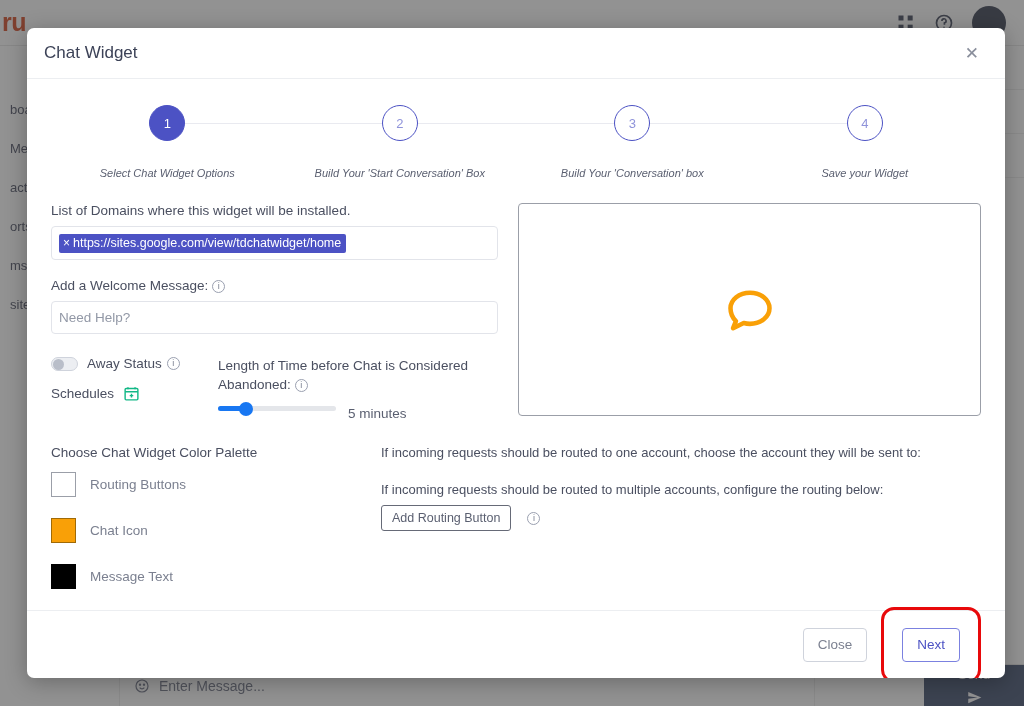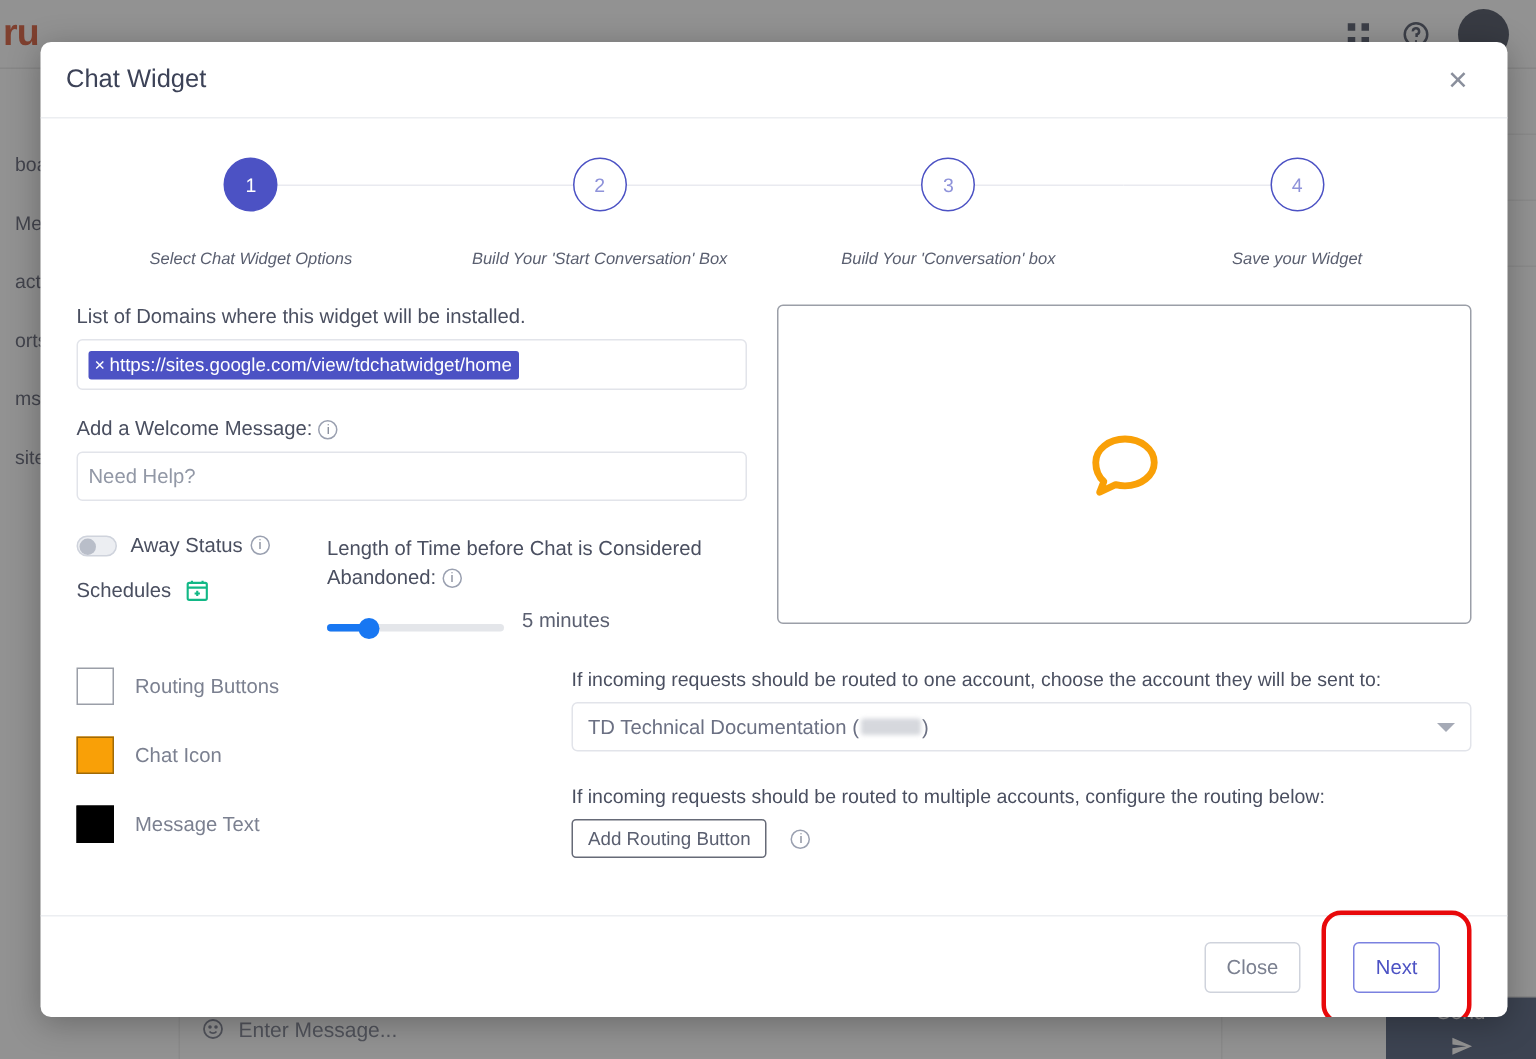--- a/index.html
+++ b/index.html
@@ -160,21 +160,21 @@
   .toggle .knob {
     position: absolute; left: 1px; top: 1px;
     width: 11px; height: 11px; border-radius: 50%; background: #b9bec9;
   }
   .away-text { font-size: 13.5px; color: #4a4f60; }
   #sched-line { display: flex; align-items: center; gap: 9px; margin-top: 14px; }
   .cal-icon { width: 17px; height: 17px; color: #12b886; flex: none; }
 
   #slider-col { flex: 1; }
   #slider-label { font-size: 13.5px; color: #4a4f60; line-height: 1.42; max-width: 275px; }
-  #slider-row { display: flex; align-items: flex-end; gap: 12px; margin-top: 12px; }
+  #slider-row { display: flex; align-items: flex-start; gap: 12px; margin-top: 12px; }
   .slider {
     width: 118px; height: 5px; border-radius: 3px;
     background: #e4e6ea; position: relative; cursor: pointer;
   }
   .slider .fill {
     position: absolute; left: 0; top: 0; bottom: 0;
     width: 24%; background: #1877f2; border-radius: 3px;
   }
   .slider .thumb {
     position: absolute; left: 24%; top: 50%;
@@ -400,41 +400,38 @@
           <svg id="bubble-icon" viewBox="0 0 24 24" fill="none" stroke="currentColor" stroke-width="2.1" stroke-linejoin="round" stroke-linecap="round">
             <path d="M21 11.2c0 4-4 7.2-9 7.2-1 0-2-.13-2.9-.37L4.2 20.4l1.3-3.3C3.9 15.6 3 13.5 3 11.2 3 7.2 7 4 12 4s9 3.2 9 7.2z"></path>
           </svg>
         </div>
       </div>
     </div>
 
     <div id="cols-bot">
 
       <div id="col-left-bot">
+        <div id="palette-title">Choose Chat Widget Color Palette</div>
 
         <div class="swatch-row">
           <div class="swatch" style="background:#ffffff"></div>
           <span class="swatch-label">Routing Buttons</span>
         </div>
         <div class="swatch-row">
           <div class="swatch" style="background:#f9a007;border-color:#a06a06"></div>
           <span class="swatch-label">Chat Icon</span>
         </div>
         <div class="swatch-row">
           <div class="swatch" style="background:#000000;border-color:#000"></div>
           <span class="swatch-label">Message Text</span>
         </div>
       </div>
 
       <div id="col-right-bot">
         <div class="route-label">If incoming requests should be routed to one account, choose the account they will be sent to:</div>
-        <div id="account-select">
-          <span><span>TD Technical Documentation (</span><span class="redacted"></span><span>)</span></span>
-          <span class="caret"></span>
-        </div>
 
         <div id="route-multi">
           <div class="route-label">If incoming requests should be routed to multiple accounts, configure the routing below:</div>
           <div id="add-routing-row">
             <button id="add-routing-btn">Add Routing Button</button>
             <i class="info-i">i</i>
           </div>
         </div>
       </div>
     </div>

